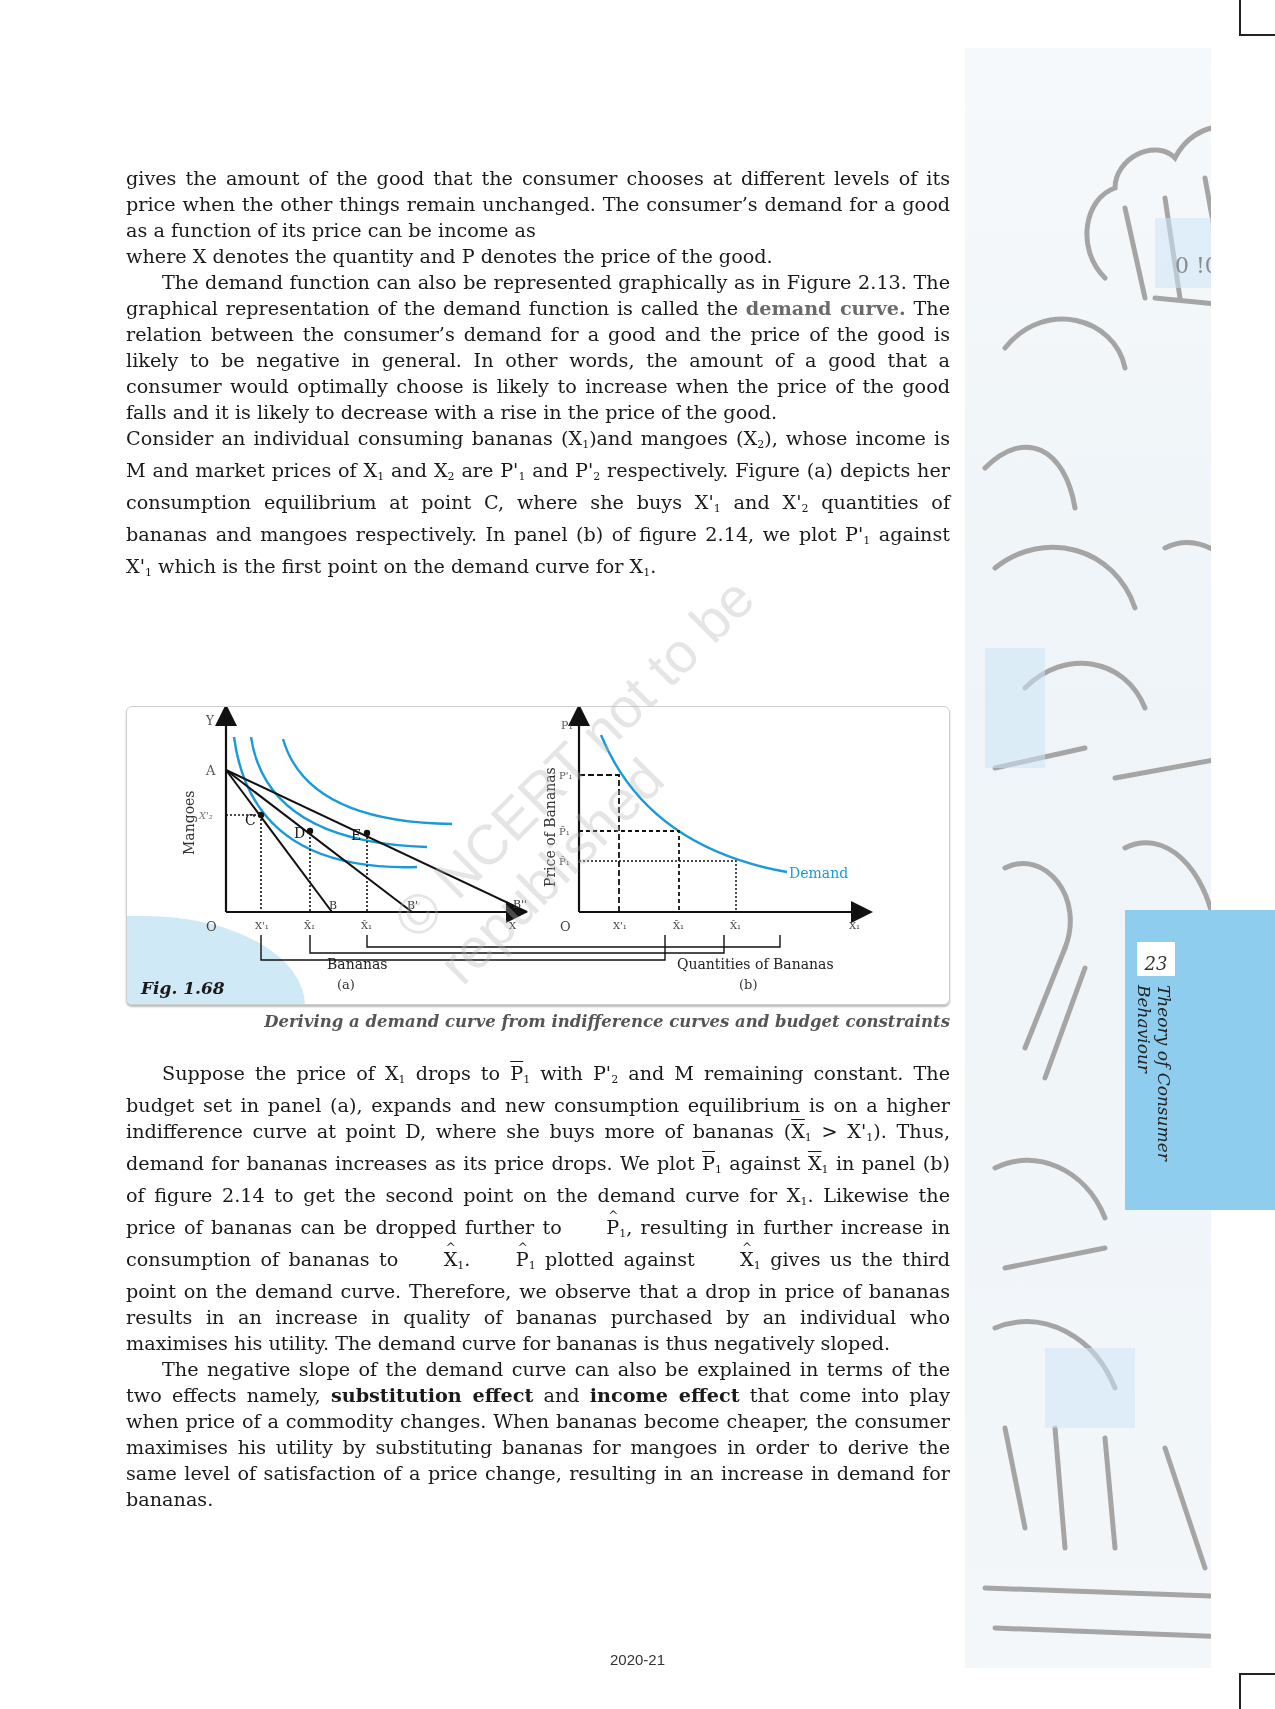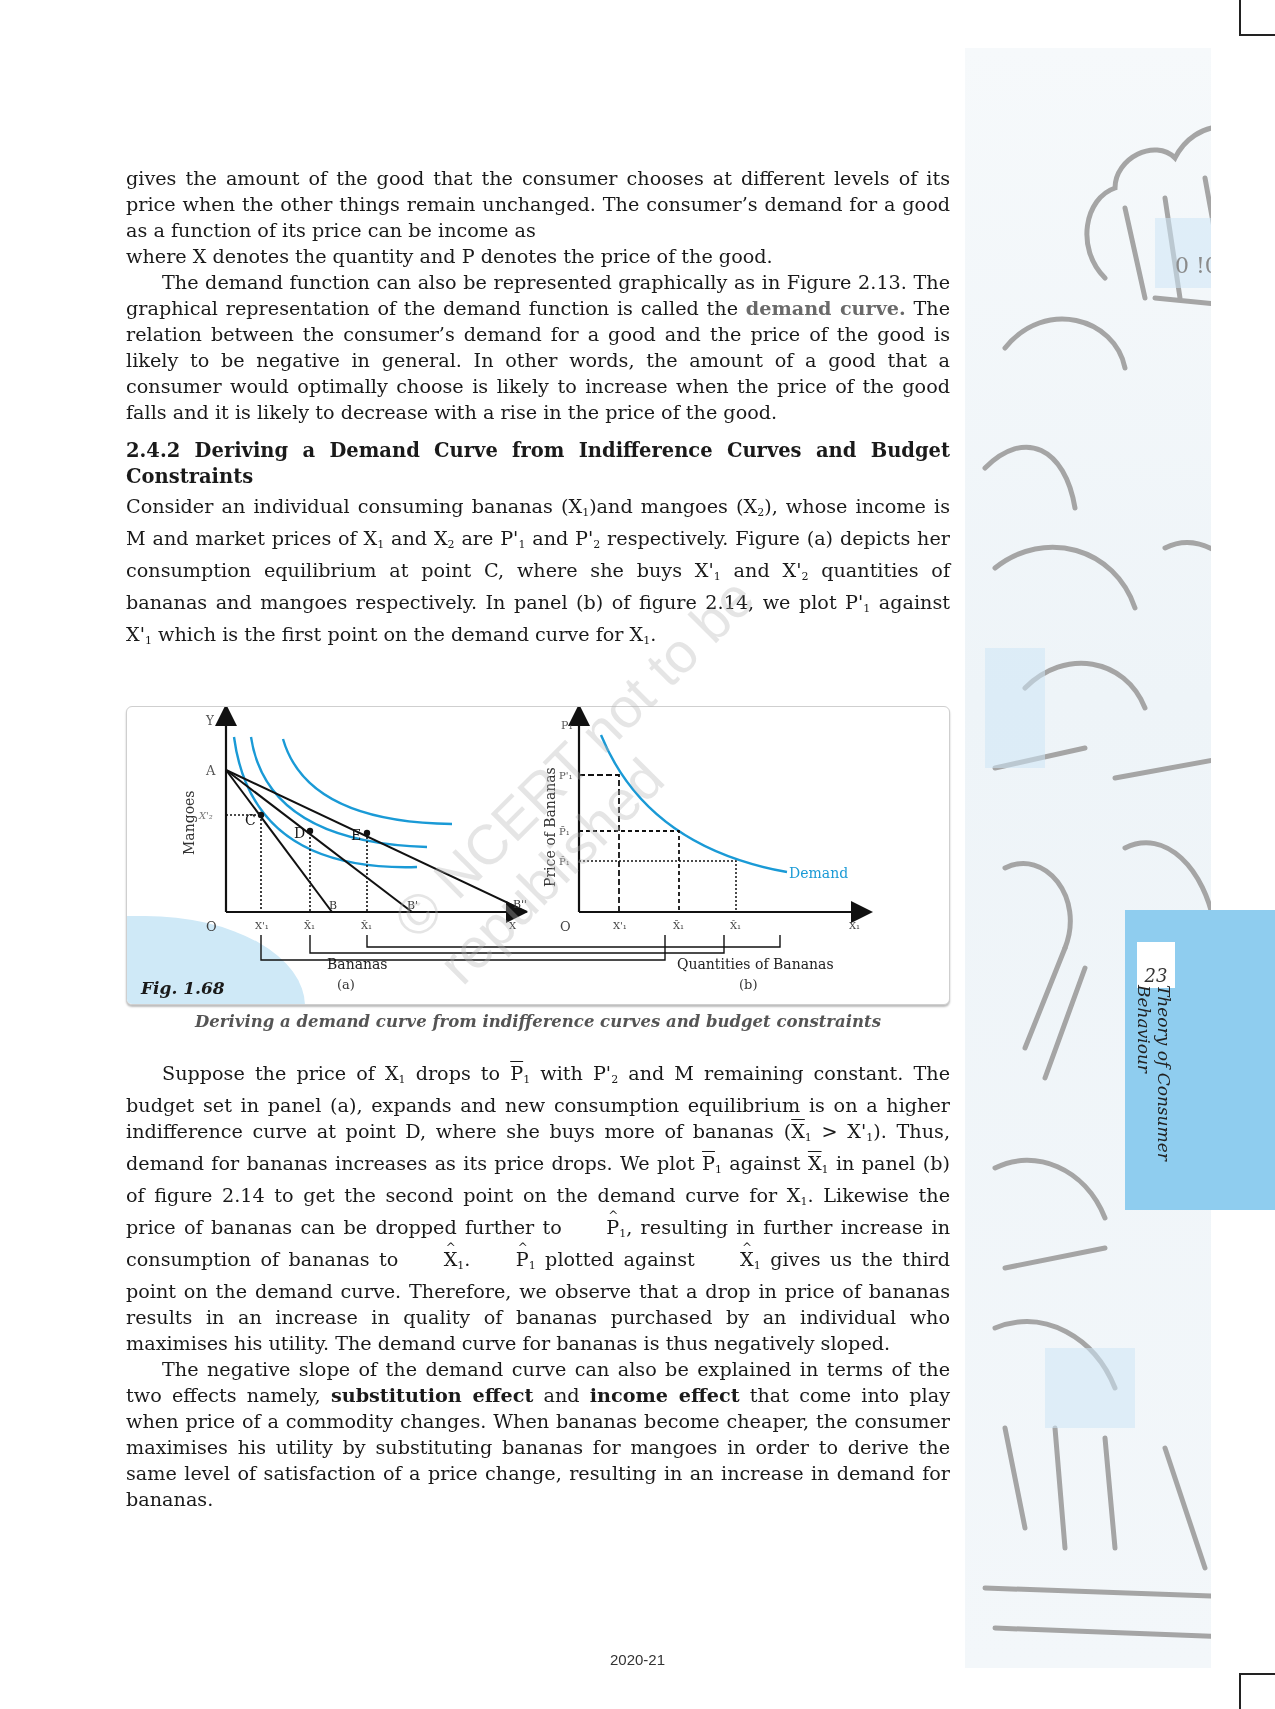--- a/index.html
+++ b/index.html
@@ -12,21 +12,21 @@
     position: absolute; left: 965px; top: 48px; width: 246px; height: 1620px;
     background: linear-gradient(180deg, #f6f9fb 0%, #eef4f8 40%, #f3f7fa 100%);
     overflow: hidden;
   }
   .sidebar-art svg { position: absolute; left: 0; top: 0; }
   .chapter-tab {
     position: absolute; left: 1125px; top: 910px; width: 150px; height: 300px;
     background: #8fcdef;
   }
   .page-number-box {
-    position: absolute; left: 1137px; top: 942px; width: 38px; height: 46px;
+    position: absolute; left: 1137px; top: 942px; width: 38px; height: 34px;
     background: #fff; font-style: italic; font-size: 18px; color: #333;
     display: flex; align-items: flex-end; justify-content: center; padding-bottom: 2px; box-sizing: border-box;
   }
   .chapter-title {
     position: absolute; left: 1130px; top: 985px; width: 44px; height: 200px;
     writing-mode: vertical-rl; font-style: italic; font-size: 17px; line-height: 20px; color: #222;
   }
   .content {
     position: absolute; left: 126px; top: 166px; width: 824px;
     font-size: 19.2px; line-height: 26px; text-align: justify;
@@ -49,21 +49,21 @@
     border: 1px solid #cfcfcf; border-radius: 6px; background: #fff; overflow: hidden;
     box-shadow: 0 2px 2px #bdbdbd;
   }
   .figure-box .blue-swoosh {
     position: absolute; left: -2px; bottom: -2px; width: 180px; height: 90px;
     background: #cfe9f7; border-top-right-radius: 160px 90px;
   }
   .figure-box svg { position: absolute; left: 0; top: 0; }
   .fig-label { position: absolute; left: 14px; top: 271px; font-weight: bold; font-style: italic; font-size: 17px; }
   .fig-caption {
-    position: absolute; left: 126px; top: 1012px; width: 824px; text-align: center;
+    position: absolute; left: 126px; top: 1012px; width: 824px; text-align: right;
     font-weight: bold; font-style: italic; font-size: 16.5px; color: #555;
   }
   .content2 { top: 1061px; }
   .footer-year {
     position: absolute; left: 0; top: 1651px; width: 1275px; text-align: center;
     font-family: "Liberation Sans", sans-serif; font-size: 15px; color: #333; box-sizing: border-box;
   }
   .watermark {
     position: absolute; left: 470px; top: 720px; width: 500px; height: 320px;
     color: rgba(180,180,180,0.35); font-family: "Liberation Sans", sans-serif; font-size: 56px;
@@ -105,21 +105,20 @@
 
 <div class="chapter-tab"></div>
 <div class="page-number-box">23</div>
 <div class="chapter-title">Theory of Consumer Behaviour</div>
 
 <div class="content">
   <p>gives the amount of the good that the consumer chooses at different levels of its price when the other things remain unchanged. The consumer’s demand for a good as a function of its price can be income as</p>
   <p>where X denotes the quantity and P denotes the price of the good.</p>
   <p class="indent"><span>The demand function can also be represented graphically as in Figure 2.13. The graphical representation of the demand function is called the </span><span class="key-term">demand curve.</span><span> The relation between the consumer’s demand for a good and the price of the good is likely to be negative in general. In other words, the amount of a good that a consumer would optimally choose is likely to increase when the price of the good falls and it is likely to decrease with a rise in the price of the good.</span></p>
 
-  <p class="section-head">2.4.2 Deriving a Demand Curve from Indifference Curves and Budget Constraints</p>
   <p><span>Consider an individual consuming bananas (X</span><sub>1</sub><span>)and mangoes (X</span><sub>2</sub><span>), whose income is M and market prices of X</span><sub>1</sub><span> and X</span><sub>2</sub><span> are P'</span><sub>1</sub><span> and P'</span><sub>2</sub><span> respectively. Figure (a) depicts her consumption equilibrium at point C, where she buys X'</span><sub>1</sub><span> and X'</span><sub>2</sub><span> quantities of bananas and mangoes respectively. In panel (b) of figure 2.14, we plot P'</span><sub>1</sub><span> against X'</span><sub>1</sub><span> which is the first point on the demand curve for X</span><sub>1</sub><span>.</span></p>
 </div>
 
 <div class="figure-box">
   <div class="blue-swoosh"></div>
   <svg width="822" height="297" viewBox="0 0 822 297">
     <defs>
       <marker id="arr" markerWidth="10" markerHeight="10" refX="5" refY="5" orient="auto">
         <path d="M0,0 L10,5 L0,10 z" fill="#111"></path>
       </marker>

